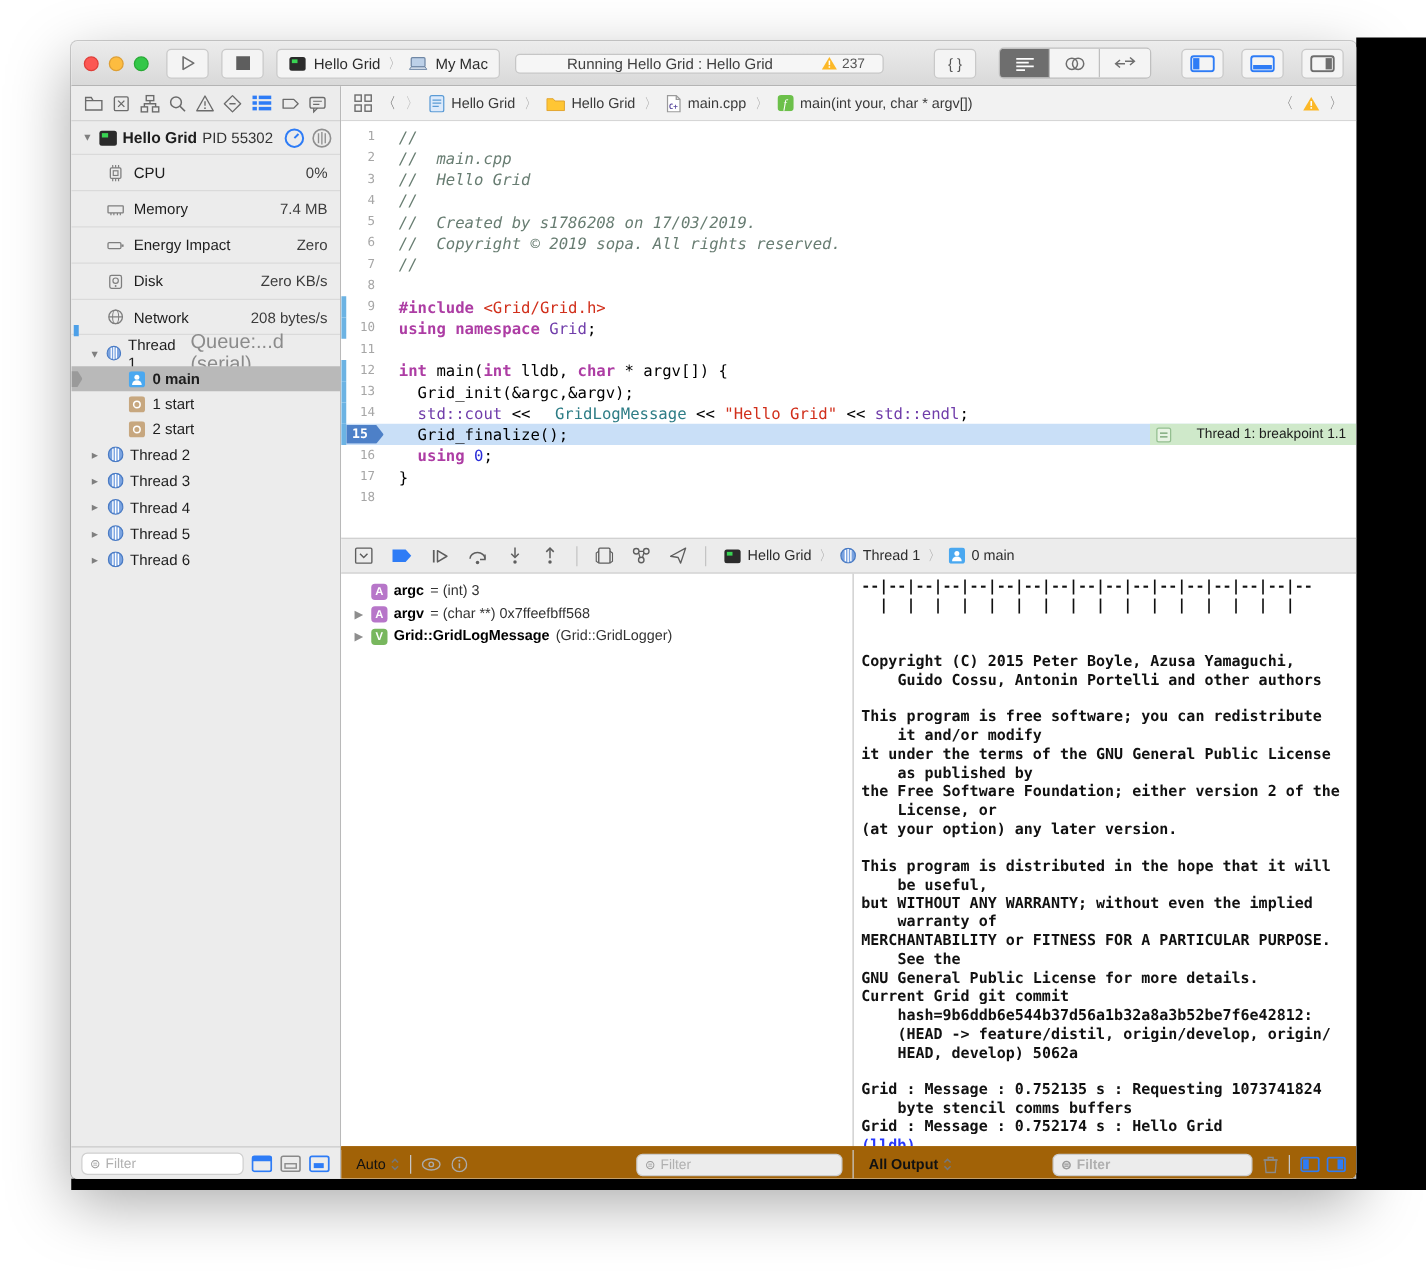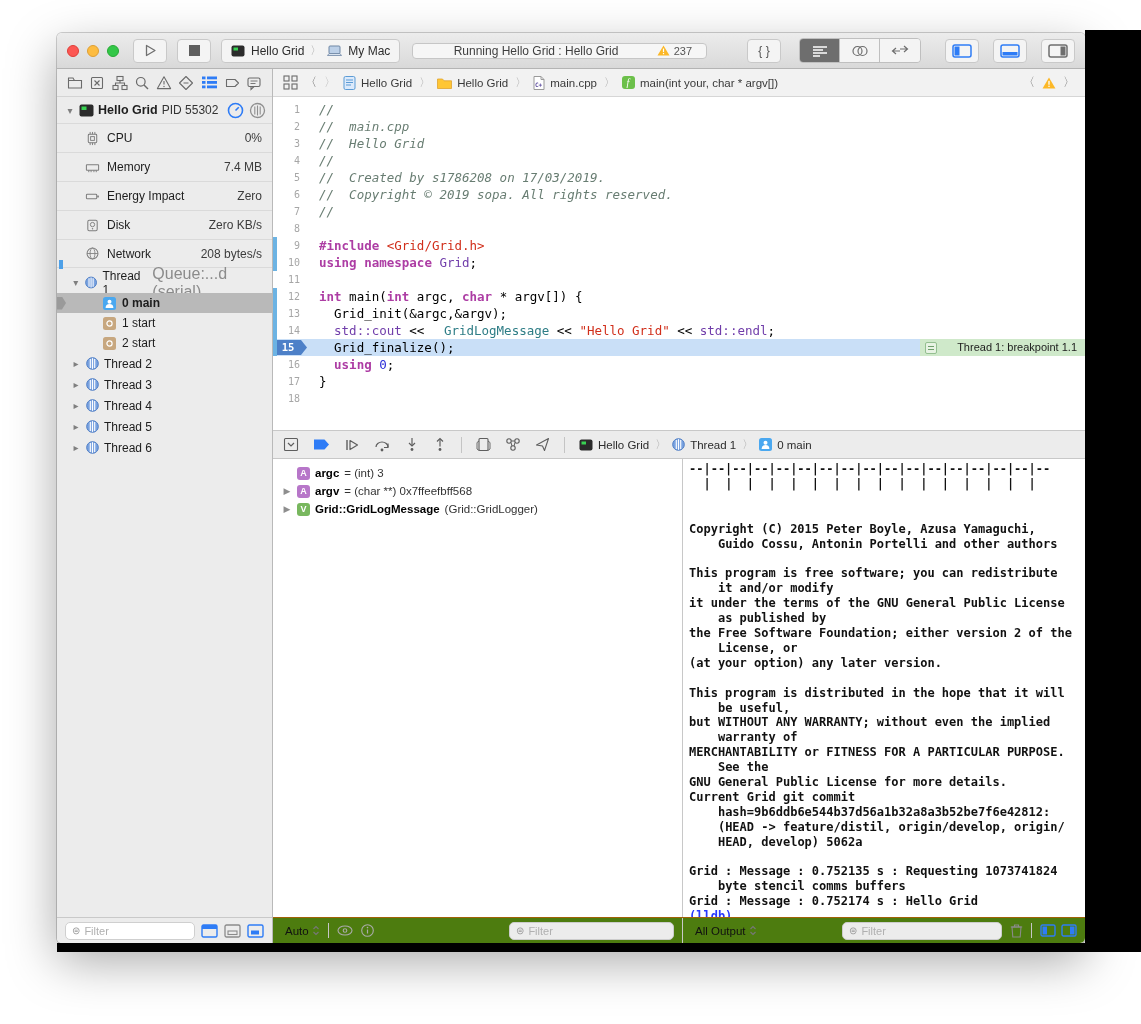--- a/index.html
+++ b/index.html
@@ -122,24 +122,24 @@
   .var-tri { width:10px; color:#8e8e8e; font-size:9px; text-align:center; }
   .var-badge { width:13px; height:13px; border-radius:3px; color:#fff; font-size:9px; font-weight:bold;
                display:flex; align-items:center; justify-content:center; }
   .var-name { font-weight:bold; color:#000; }
   .var-val { color:#333; }
   .console { width:403px; flex:0 0 403px; border-left:1px solid #c8c8c8; background:#fff; overflow:hidden; }
   .console pre { font-family:"DejaVu Sans Mono", monospace; font-size:12px; font-weight:bold;
                  line-height:14.9px; color:#111; padding:3px 2px 0 6px; white-space:pre-wrap; }
   .lldb { color:#2738ff; }
 
-  .bottombar { height:26px; flex:0 0 26px; border-top:1px solid #a16207; background:#4d7c0f; display:flex; }
+  .bottombar { height:26px; flex:0 0 26px; border-top:3px solid #a16207; background:#a16207; display:flex; }
   .bb-left { flex:1; display:flex; align-items:center; padding:0 8px 0 12px; gap:8px; }
   .bb-right { width:403px; flex:0 0 403px; border-left:1px solid #c9c9c9; display:flex; align-items:center;
-              padding:0 8px 0 12px; gap:8px; }
+              padding:0 8px 0 12px; gap:8px;font-weight:bold; }
   .popup { display:flex; align-items:center; gap:3px; font-size:11.5px; color:#111; }
   .bb-sep { width:1px; height:15px; background:#c6c6c6; }
   .mini-panels { display:flex; gap:5px; }
   svg { display:block; }
 </style>
 </head>
 <body>
 
 <div class="black-right"></div>
 <div class="black-bottom"></div>
@@ -552,21 +552,21 @@
           <div class="code-line"><span class="chbar"></span><span class="lnum">2</span><span class="code-text"><span class="cmt">//  main.cpp</span></span></div>
           <div class="code-line"><span class="chbar"></span><span class="lnum">3</span><span class="code-text"><span class="cmt">//  Hello Grid</span></span></div>
           <div class="code-line"><span class="chbar"></span><span class="lnum">4</span><span class="code-text"><span class="cmt">//</span></span></div>
           <div class="code-line"><span class="chbar"></span><span class="lnum">5</span><span class="code-text"><span class="cmt">//  Created by s1786208 on 17/03/2019.</span></span></div>
           <div class="code-line"><span class="chbar"></span><span class="lnum">6</span><span class="code-text"><span class="cmt">//  Copyright © 2019 sopa. All rights reserved.</span></span></div>
           <div class="code-line"><span class="chbar"></span><span class="lnum">7</span><span class="code-text"><span class="cmt">//</span></span></div>
           <div class="code-line"><span class="chbar"></span><span class="lnum">8</span><span class="code-text"></span></div>
           <div class="code-line"><span class="chbar on"></span><span class="lnum">9</span><span class="code-text"><span class="kw">#include</span><span class="pln"> </span><span class="str">&lt;Grid/Grid.h&gt;</span></span></div>
           <div class="code-line"><span class="chbar on"></span><span class="lnum">10</span><span class="code-text"><span class="kw">using</span><span class="pln"> </span><span class="kw">namespace</span><span class="pln"> </span><span class="typ">Grid</span><span class="pln">;</span></span></div>
           <div class="code-line"><span class="chbar"></span><span class="lnum">11</span><span class="code-text"></span></div>
-          <div class="code-line"><span class="chbar on"></span><span class="lnum">12</span><span class="code-text"><span class="kw">int</span><span class="pln"> main(</span><span class="kw">int</span><span class="pln"> argc, </span><span class="kw">char</span><span class="pln"> * argv[]) {</span></span></div>
+          <div class="code-line"><span class="chbar on"></span><span class="lnum">12</span><span class="code-text"><span class="kw">int</span><span class="pln"> main(</span><span class="kw">int</span><span class="pln"> lldb, </span><span class="kw">char</span><span class="pln"> * argv[]) {</span></span></div>
           <div class="code-line"><span class="chbar on"></span><span class="lnum">13</span><span class="code-text"><span class="pln">  Grid_init(&amp;argc,&amp;argv);</span></span></div>
           <div class="code-line"><span class="chbar on"></span><span class="lnum">14</span><span class="code-text"><span class="pln">  </span><span class="typ">std::cout</span><span class="pln"> &lt;&lt; </span><span class="teal">GridLogMessage</span><span class="pln"> &lt;&lt; </span><span class="str">"Hello Grid"</span><span class="pln"> &lt;&lt; </span><span class="typ">std::endl</span><span class="pln">;</span></span></div>
           <div class="code-line bp"><span class="chbar on"></span><span class="bp-arrow">15</span><span class="code-text"><span class="pln">  Grid_finalize();</span></span><span class="bp-annot"><span class="annot-icon"><i></i><i></i></span><span>Thread 1: breakpoint 1.1</span></span></div>
           <div class="code-line"><span class="chbar"></span><span class="lnum">16</span><span class="code-text"><span class="pln">  </span><span class="kw">using</span><span class="pln"> </span><span class="num">0</span><span class="pln">;</span></span></div>
           <div class="code-line"><span class="chbar"></span><span class="lnum">17</span><span class="code-text"><span class="pln">}</span></span></div>
           <div class="code-line"><span class="chbar"></span><span class="lnum">18</span><span class="code-text"></span></div>
         </div>
 
       <div class="debugbar">
         <svg width="16" height="15" viewBox="0 0 16 15">

